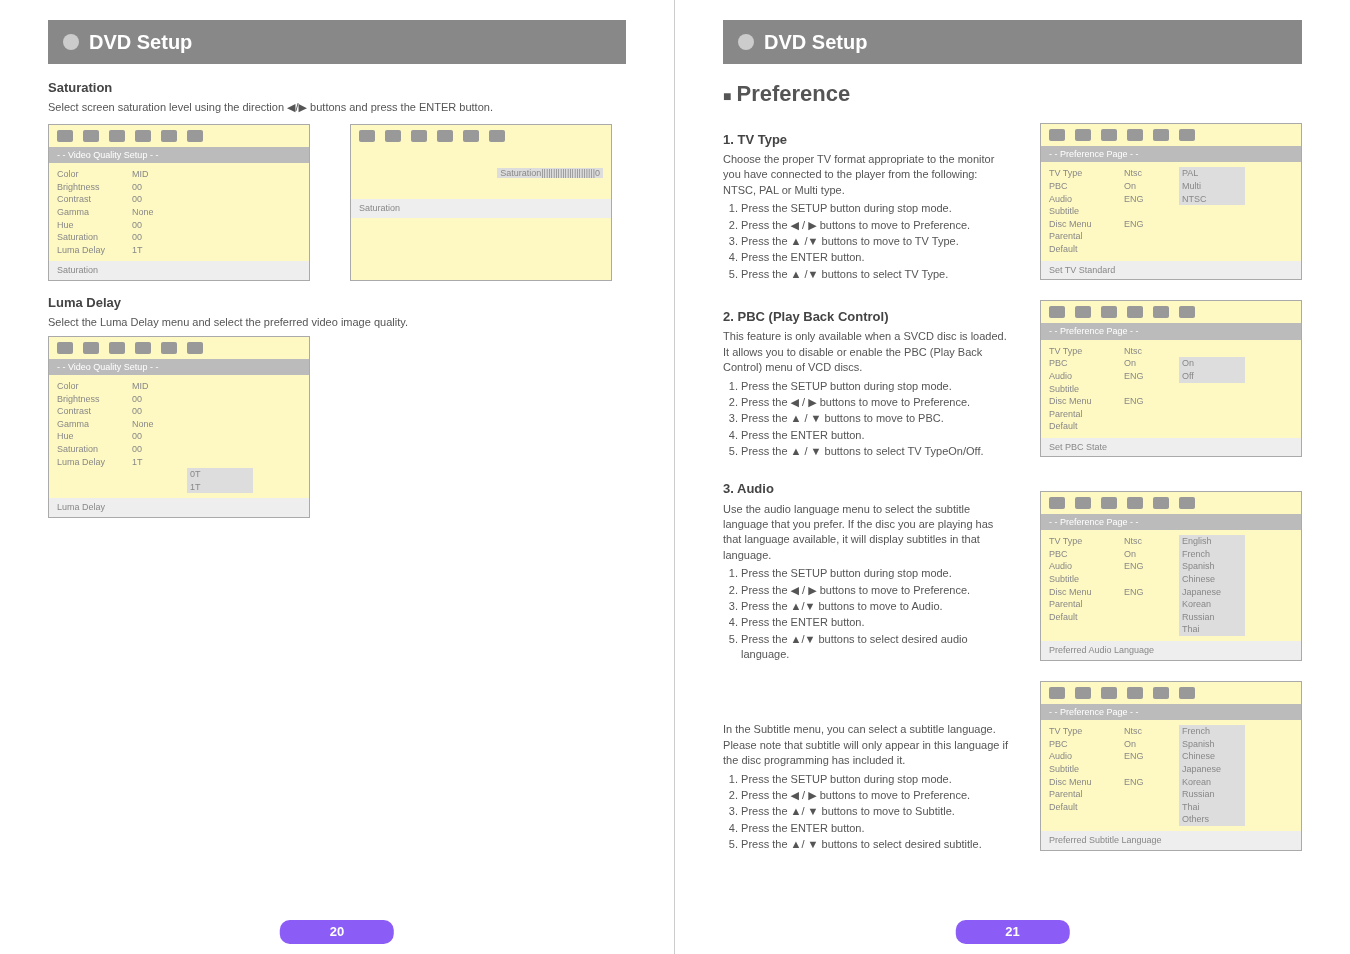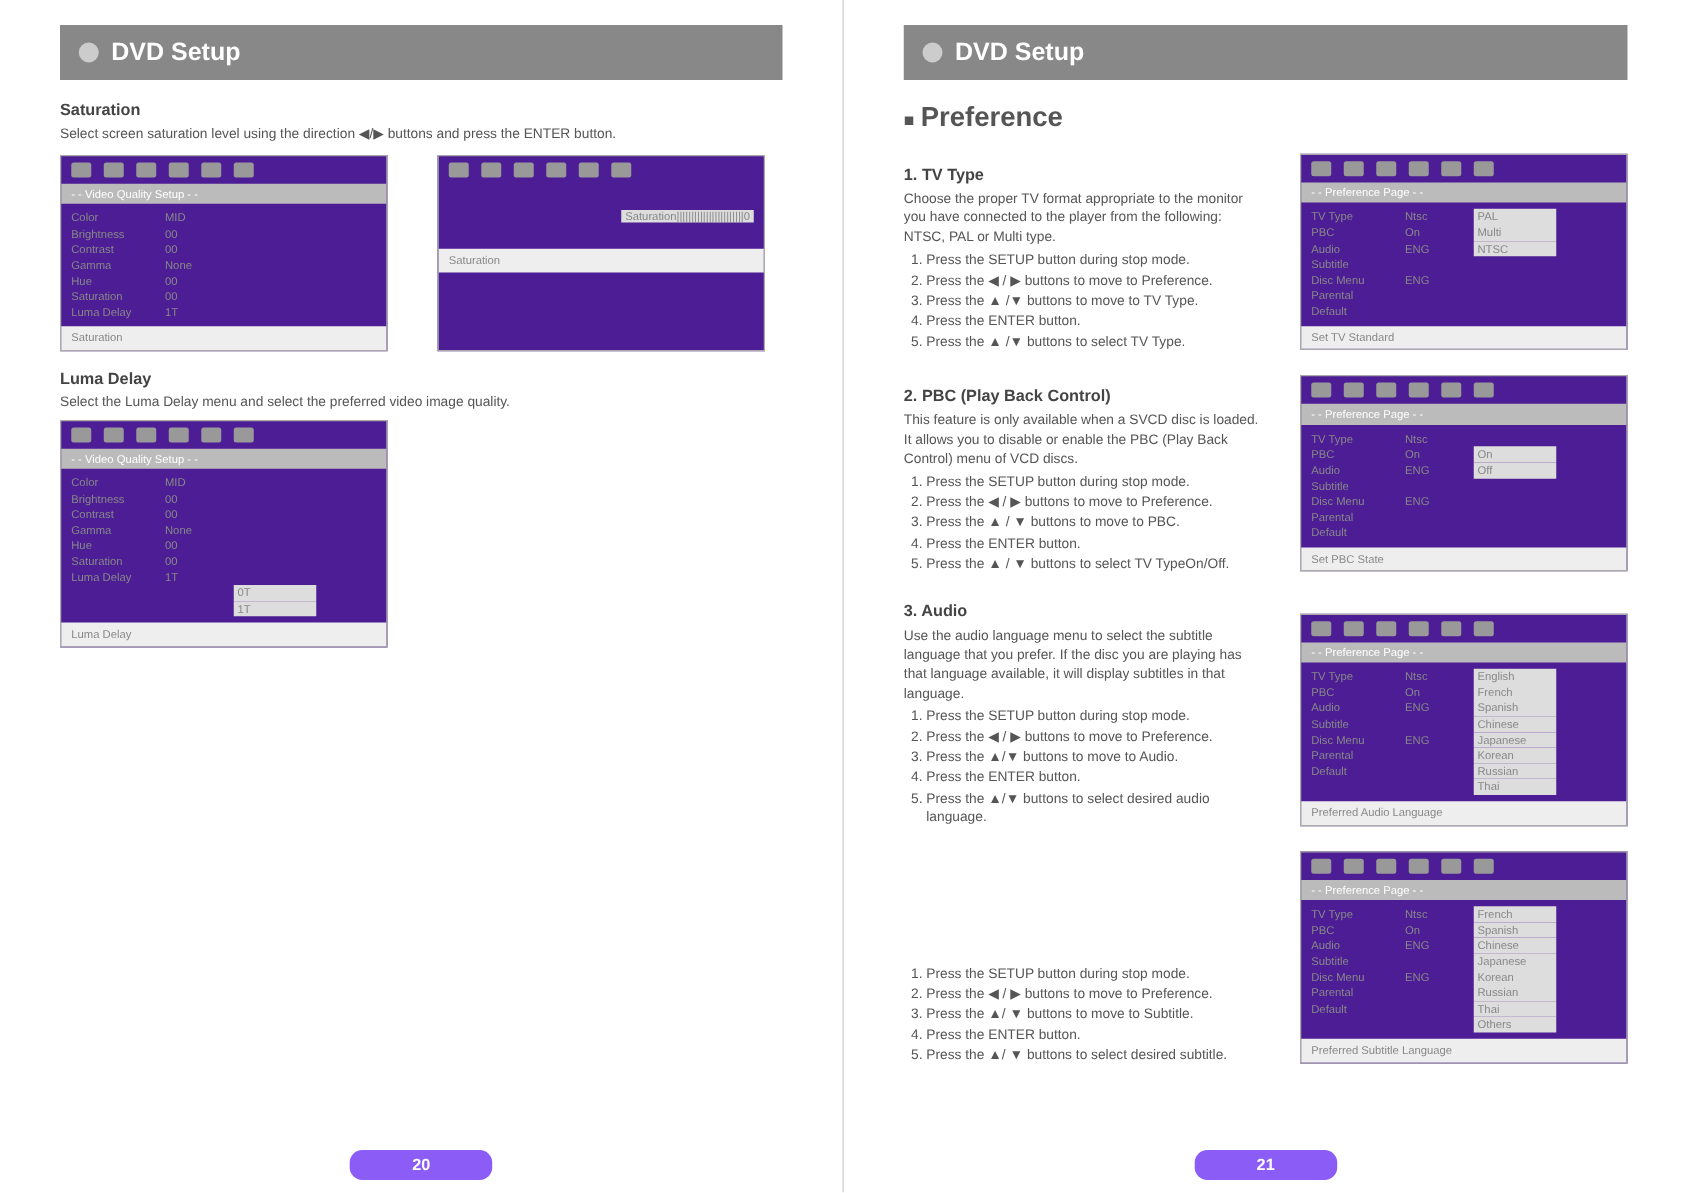--- a/index.html
+++ b/index.html
@@ -7,21 +7,21 @@
 .col{width:746px;padding:20px 48px;box-sizing:border-box;position:relative}
 .col-l{border-right:1px solid #ccc}
 .hdr{background:#888;color:#fff;padding:8px 15px;font-size:20px;font-weight:bold;margin-bottom:15px;display:flex;align-items:center}
 .hdr-disc{width:16px;height:16px;border-radius:50%;background:#ccc;margin-right:10px;display:inline-block}
 h2{font-size:22px;color:#555;margin:8px 0;font-weight:bold}
 h2 .bullet{font-size:14px;margin-right:5px}
 h3{font-size:13px;color:#444;margin:8px 0 3px;font-weight:bold}
 p{margin:3px 0;color:#555}
 ol{margin:3px 0;padding-left:18px;color:#555}
 ol li{margin:1px 0}
-.osd{border:1px solid #aaa;background:#4c1d95;width:260px;margin:5px 0;font-size:9px;color:#888}
+.osd{border:1px solid #aaa;background:#fef9c3;width:260px;margin:5px 0;font-size:9px;color:#888}
 .osd-icons{padding:5px 8px;display:flex;gap:10px;align-items:center}
 .osd-icons span{width:16px;height:12px;background:#999;display:inline-block;border-radius:2px}
 .osd-title{background:#bbb;color:#fff;padding:2px 8px;font-size:9px}
 .osd-body{padding:5px 8px;min-height:60px}
 .osd-row{display:flex;gap:15px}
 .osd-row .c1{width:60px}
 .osd-row .c2{width:40px}
 .osd-row .c3{width:60px}
 .osd-sel{background:#ddd;padding:0 3px}
 .osd-foot{padding:3px 8px;font-size:9px;color:#888;background:#eee}
@@ -346,20 +346,21 @@
               <span class="c2"></span>
               <span class="c3 osd-sel">Thai</span>
             </div>
           </div>
         <div class="osd-foot">Preferred Audio Language</div>
       </div>
     </div>
 
     <div class="sect">
       <div class="sect-txt">
+        <p>In the Subtitle menu, you can select a subtitle language. Please note that subtitle will only appear in this language if the disc programming has included it.</p>
         <ol>
             <li>Press the SETUP button during stop mode.</li>
             <li>Press the ◀ / ▶ buttons to move to Preference.</li>
             <li>Press the ▲/ ▼ buttons to move to Subtitle.</li>
             <li>Press the ENTER button.</li>
             <li>Press the ▲/ ▼ buttons to select desired subtitle.</li>
           </ol>
       </div>
       <div class="osd">
         <div class="osd-icons">

